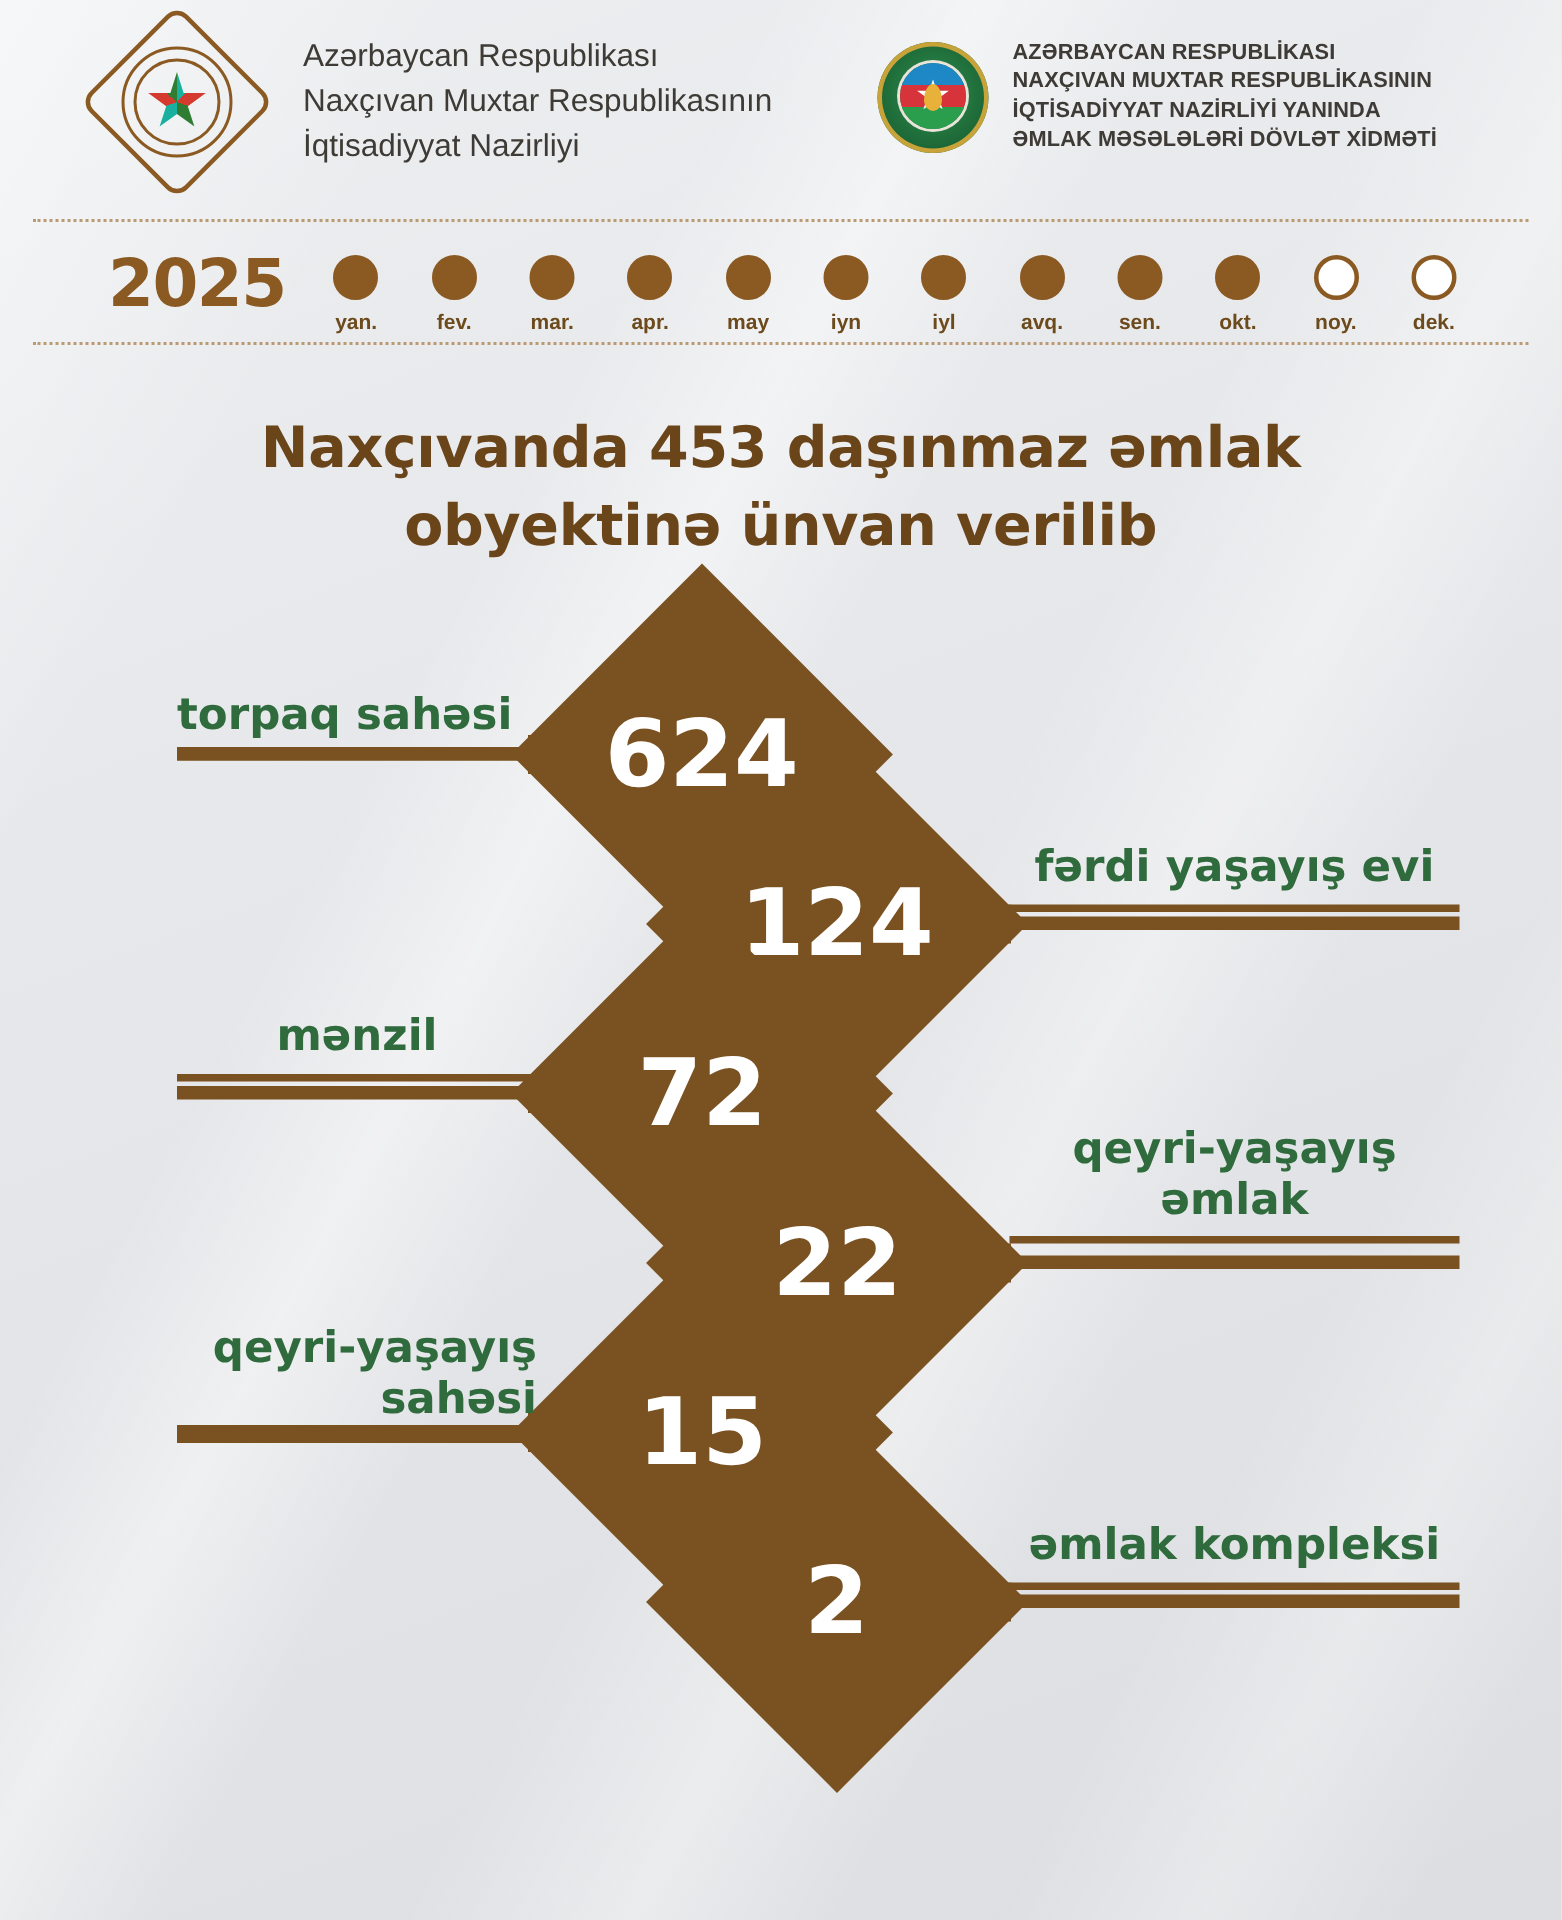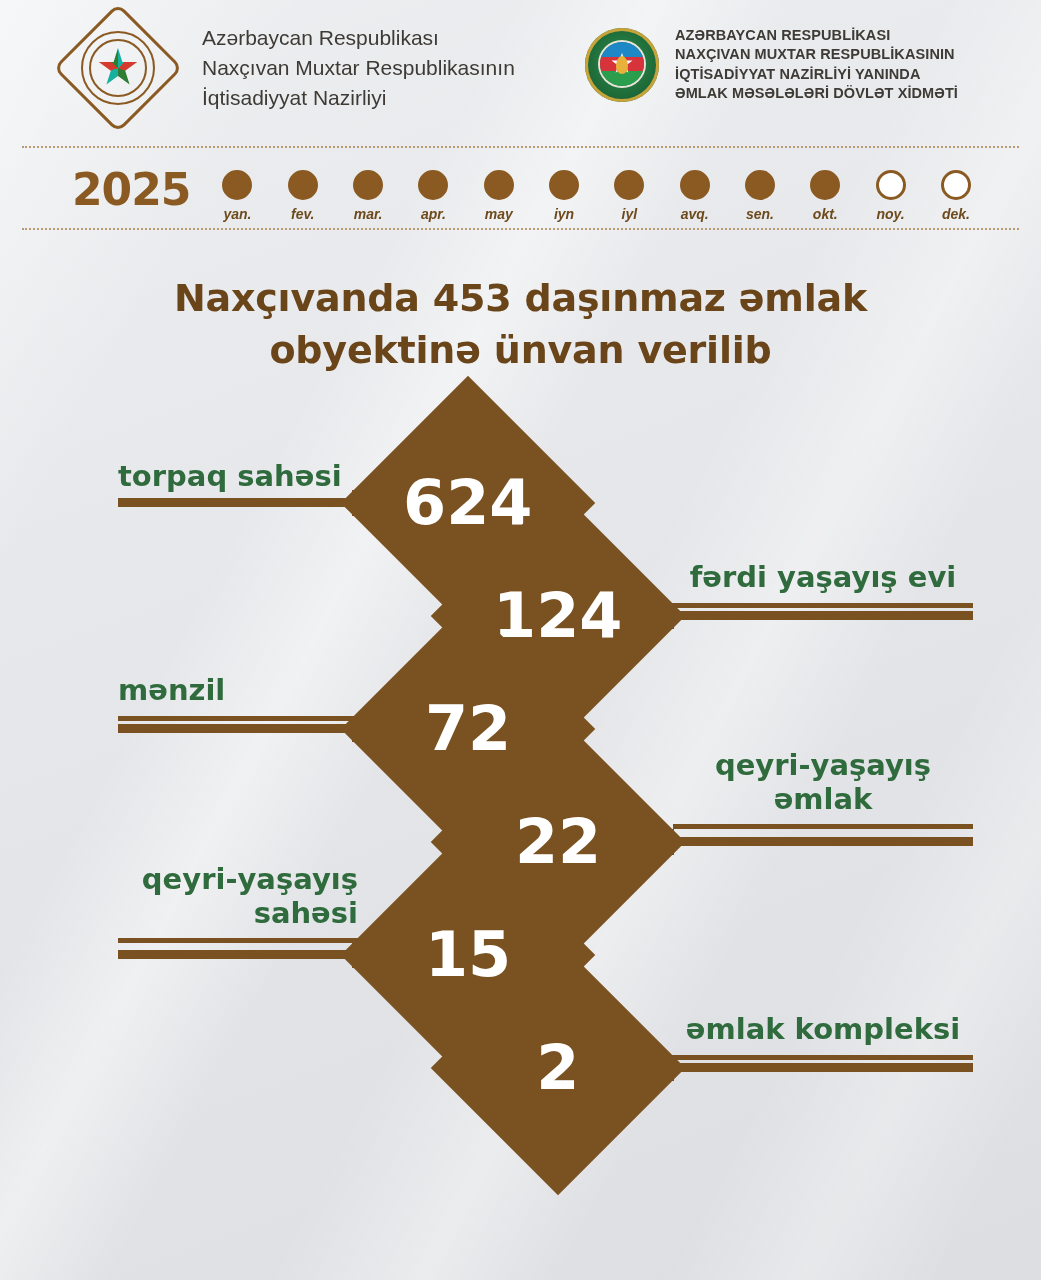--- a/index.html
+++ b/index.html
@@ -174,21 +174,20 @@
     margin-top: 12px;
     margin-right: 16px;
     font-family: "DejaVu Sans", sans-serif;
   }
   .months {
     display: flex;
     align-items: center;
     flex: 1;
     justify-content: space-between;
     padding-right: 32px;
-    font-style: italic;
   }
   .month {
     width: 62px;
     text-align: center;
   }
   .month .dot {
     width: 30px;
     height: 30px;
     border-radius: 50%;
     margin: 14px auto 6px auto;
@@ -372,35 +371,35 @@
     </div>
     <div class="connector" style="left:648px; top:220px; width:325px;"></div>
     <div class="knob" style="left:648px; top:212px;"></div>
     <div class="label right-side" style="left:673px; top:170px; width:300px;">fərdi yaşayış evi</div>
 
     <div class="node" style="left:378px; top:248px;">
       <div class="val">72</div>
     </div>
     <div class="connector" style="left:118px; top:333px; width:260px;"></div>
     <div class="knob" style="left:352px; top:325px;"></div>
-    <div class="label left-side" style="left:118px; top:283px; width:240px; text-align:left;">mənzil</div>
+    <div class="label left-side" style="left:118px; top:283px; width:240px; text-align:center;">mənzil</div>
 
     <div class="node" style="left:468px; top:361px;">
       <div class="val">22</div>
     </div>
     <div class="connector" style="left:648px; top:446px; width:325px;"></div>
     <div class="knob" style="left:648px; top:438px;"></div>
     <div class="label right-side" style="left:673px; top:358px; width:300px;">qeyri-yaşayış əmlak</div>
 
     <div class="node" style="left:378px; top:474px;">
       <div class="val">15</div>
     </div>
     <div class="connector" style="left:118px; top:559px; width:260px;"></div>
     <div class="knob" style="left:352px; top:551px;"></div>
-    <div class="label left-side" style="left:118px; top:472px; width:240px; text-align:right;">qeyri-yaşayış sahəsi</div>
+    <div class="label left-side" style="left:118px; top:491px; width:240px; text-align:right;">qeyri-yaşayış sahəsi</div>
 
     <div class="node" style="left:468px; top:587px;">
       <div class="val">2</div>
     </div>
     <div class="connector" style="left:648px; top:672px; width:325px;"></div>
     <div class="knob" style="left:648px; top:664px;"></div>
     <div class="label right-side" style="left:673px; top:622px; width:300px;">əmlak kompleksi</div>
 
   </div>
 </div>

